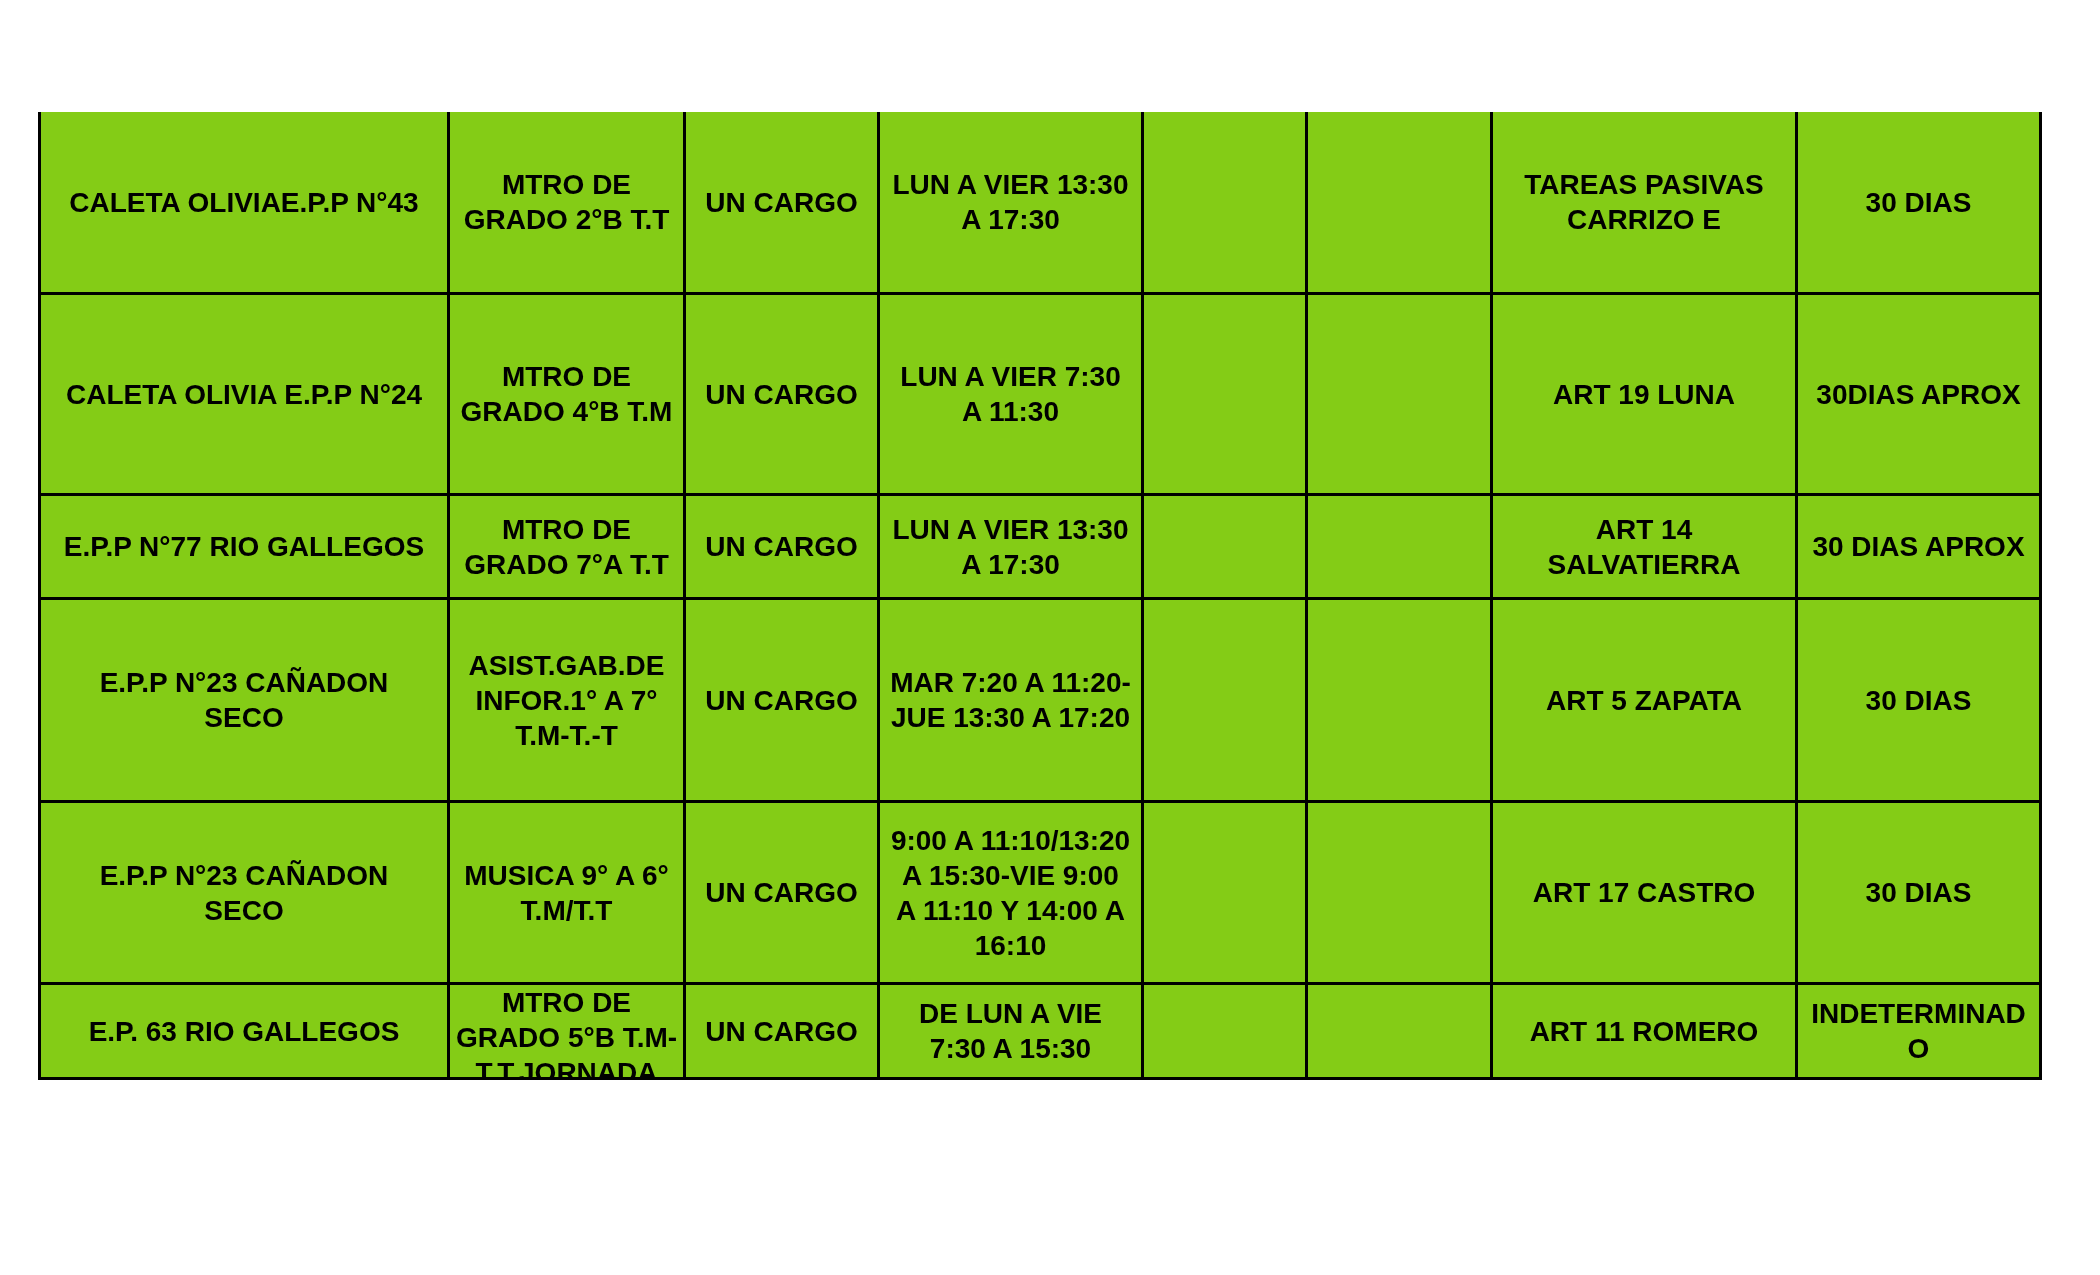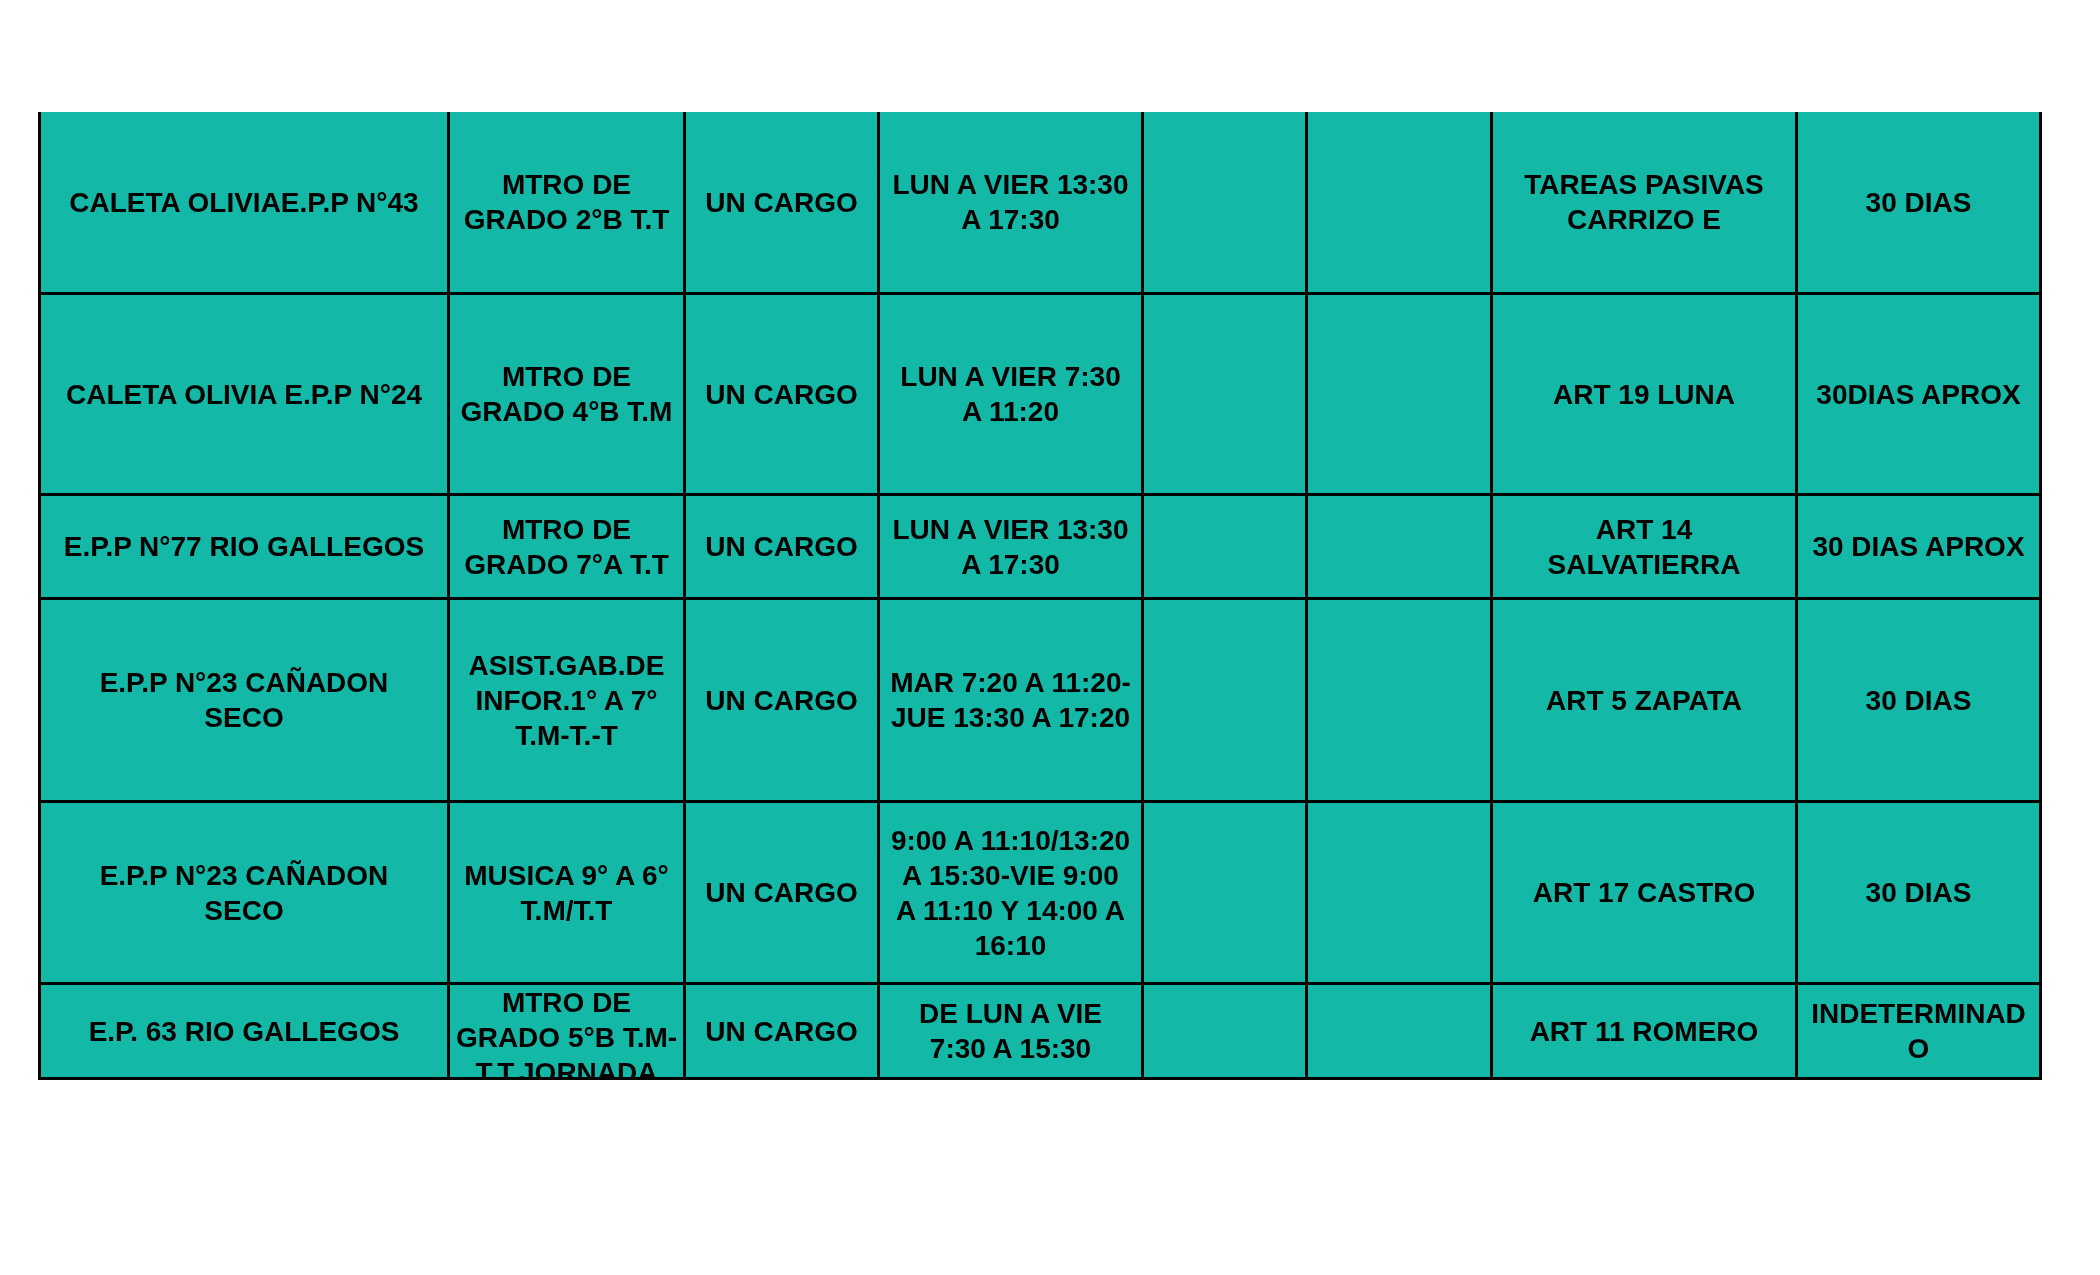--- a/index.html
+++ b/index.html
@@ -7,21 +7,21 @@
     width: 2100px; height: 1275px;
     background: #ffffff;
     font-family: "Liberation Sans", sans-serif;
   }
   .table {
     position: absolute;
     left: 38px; top: 112px;
     display: grid;
     grid-template-columns: 412px 236px 194px 264px 164px 185px 305px 244px;
     grid-template-rows: 183px 201px 104px 203px 182px 95px;
-    background: #14b8a6;
+    background: #84cc16;
   }
   .row { display: contents; }
   .cell {
     border-right: 3px solid #000000;
     border-bottom: 3px solid #000000;
     display: flex;
     align-items: center;
     justify-content: center;
     text-align: center;
     overflow: hidden;
@@ -54,21 +54,21 @@
 CARRIZO E</div>
     <div class="cell">30 DIAS</div>
   </div>
 
   <div class="row row-2">
     <div class="cell">CALETA OLIVIA E.P.P N°24</div>
     <div class="cell">MTRO DE
 GRADO 4°B T.M</div>
     <div class="cell">UN CARGO</div>
     <div class="cell">LUN A VIER 7:30
-A 11:20</div>
+A 11:30</div>
     <div class="cell"></div>
     <div class="cell"></div>
     <div class="cell">ART 19 LUNA</div>
     <div class="cell">30DIAS APROX</div>
   </div>
 
   <div class="row row-3">
     <div class="cell">E.P.P N°77 RIO GALLEGOS</div>
     <div class="cell">MTRO DE
 GRADO 7°A T.T</div>

